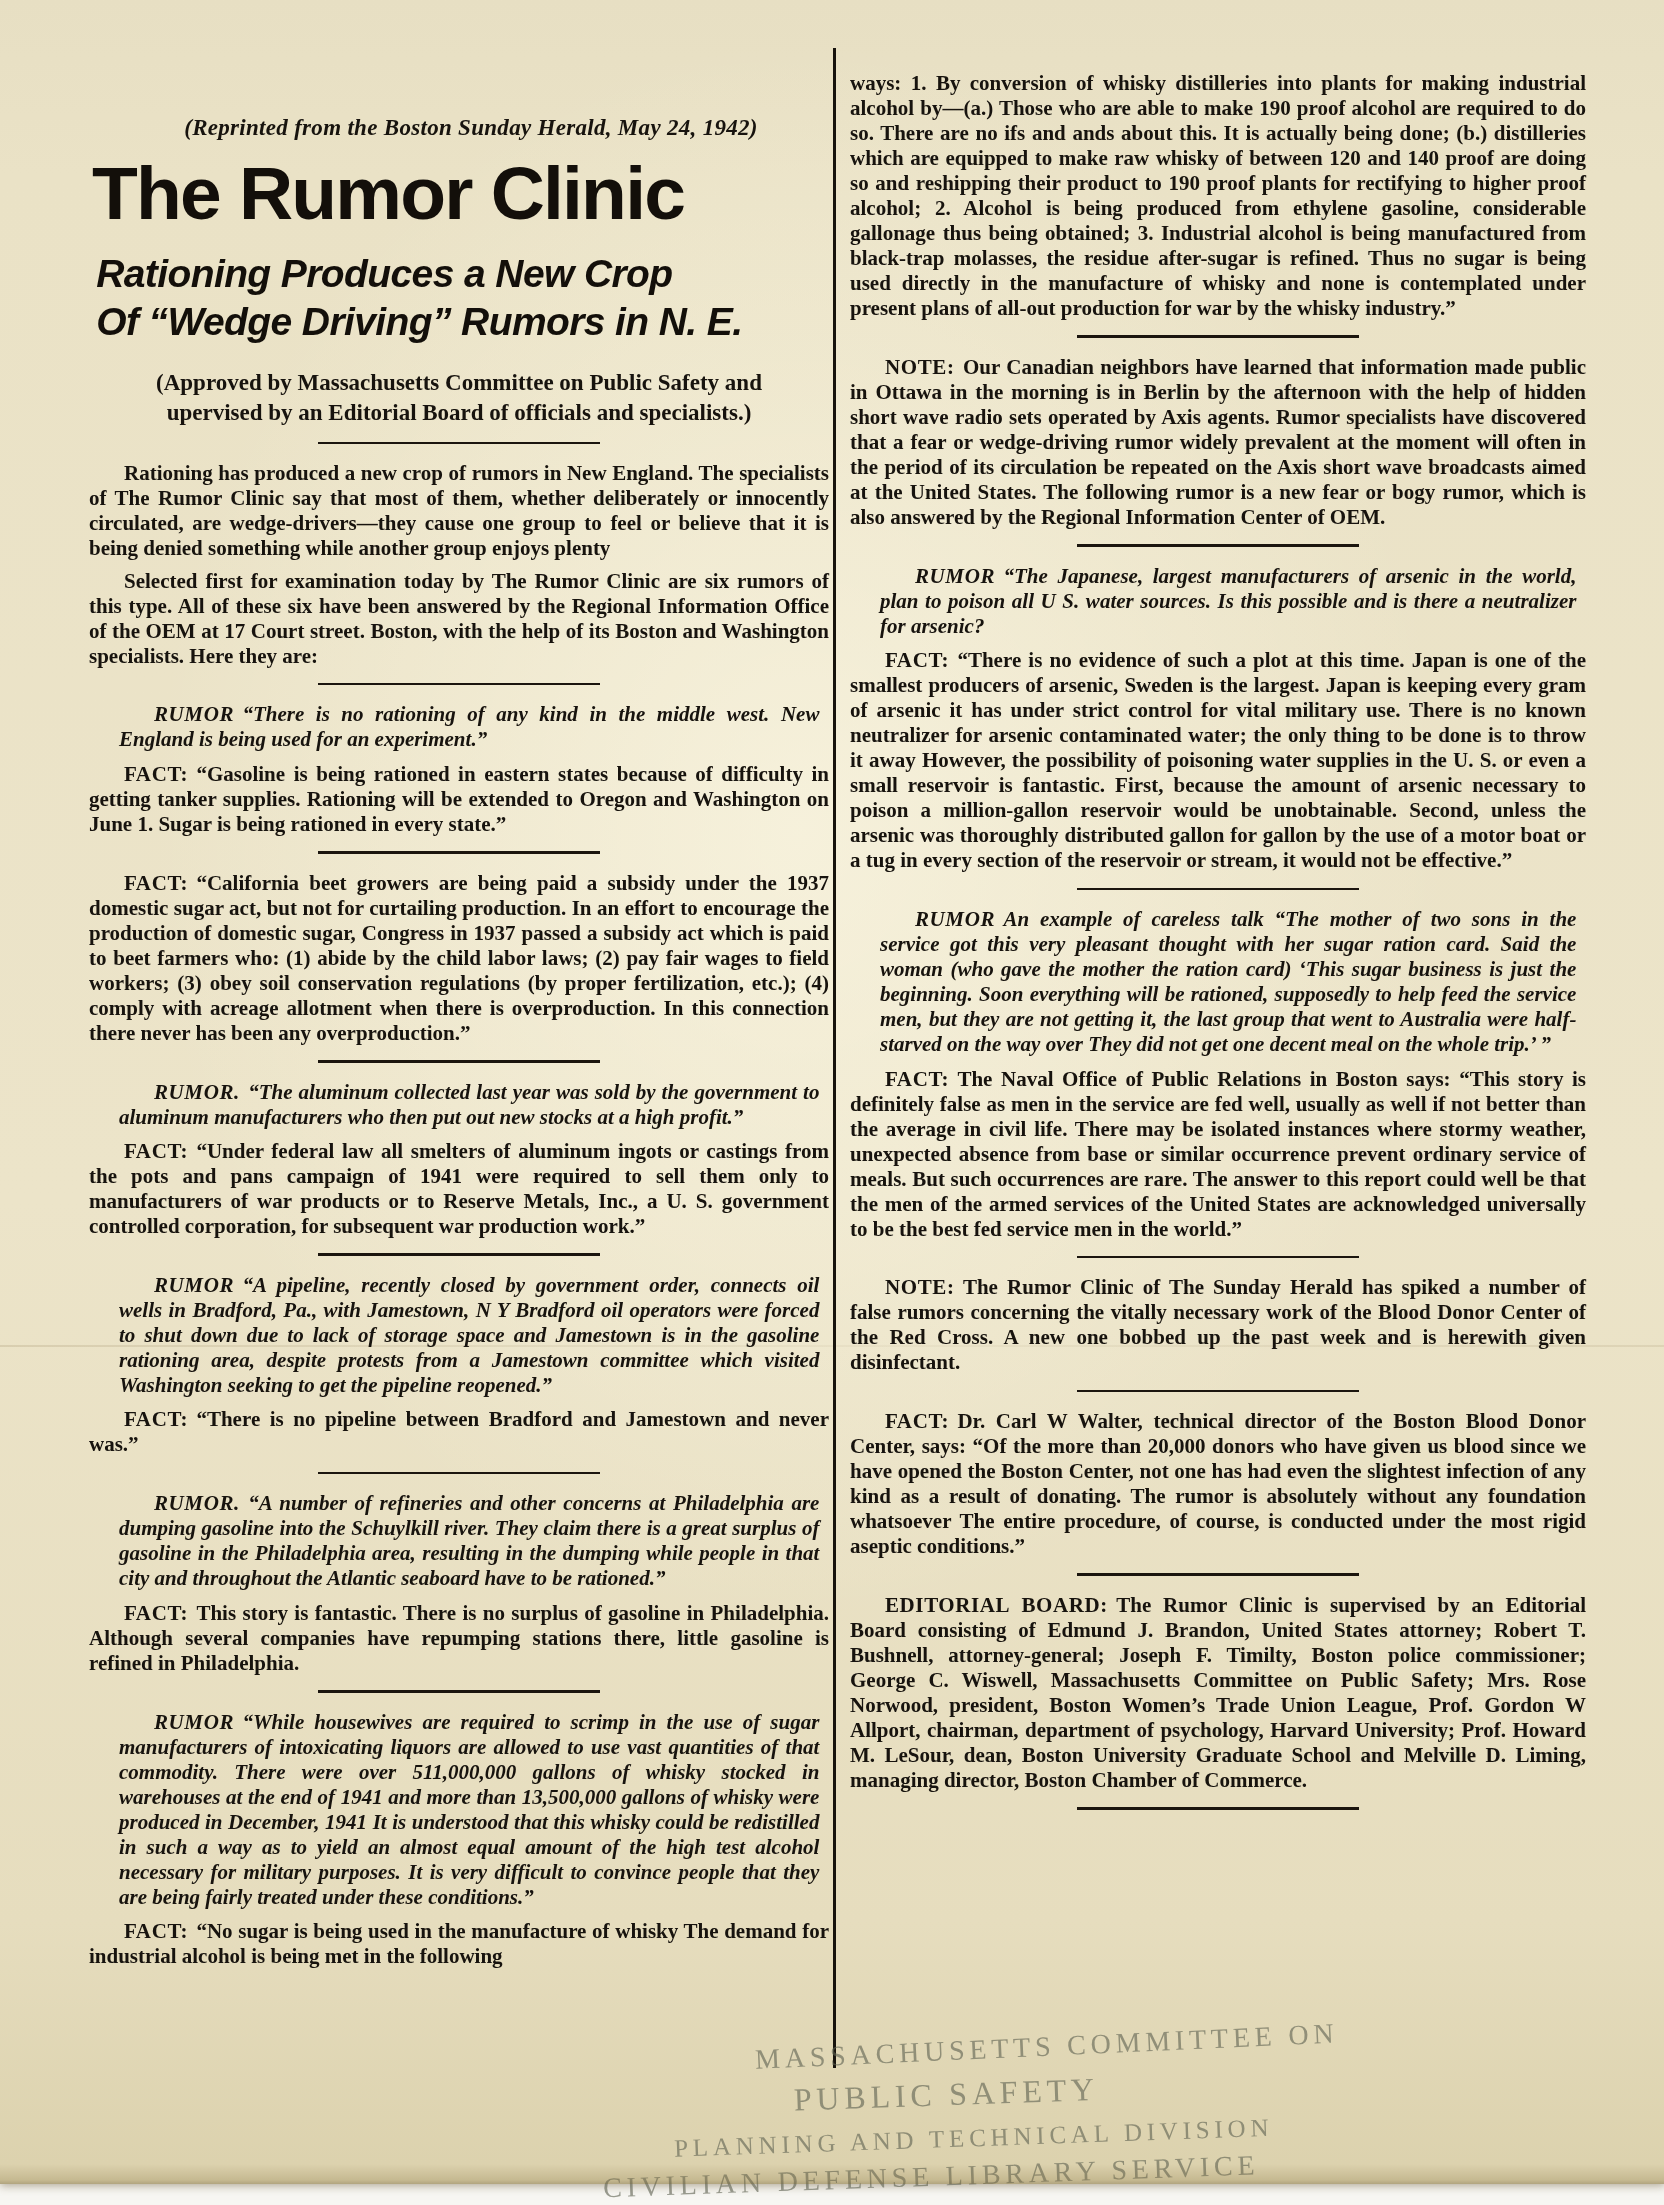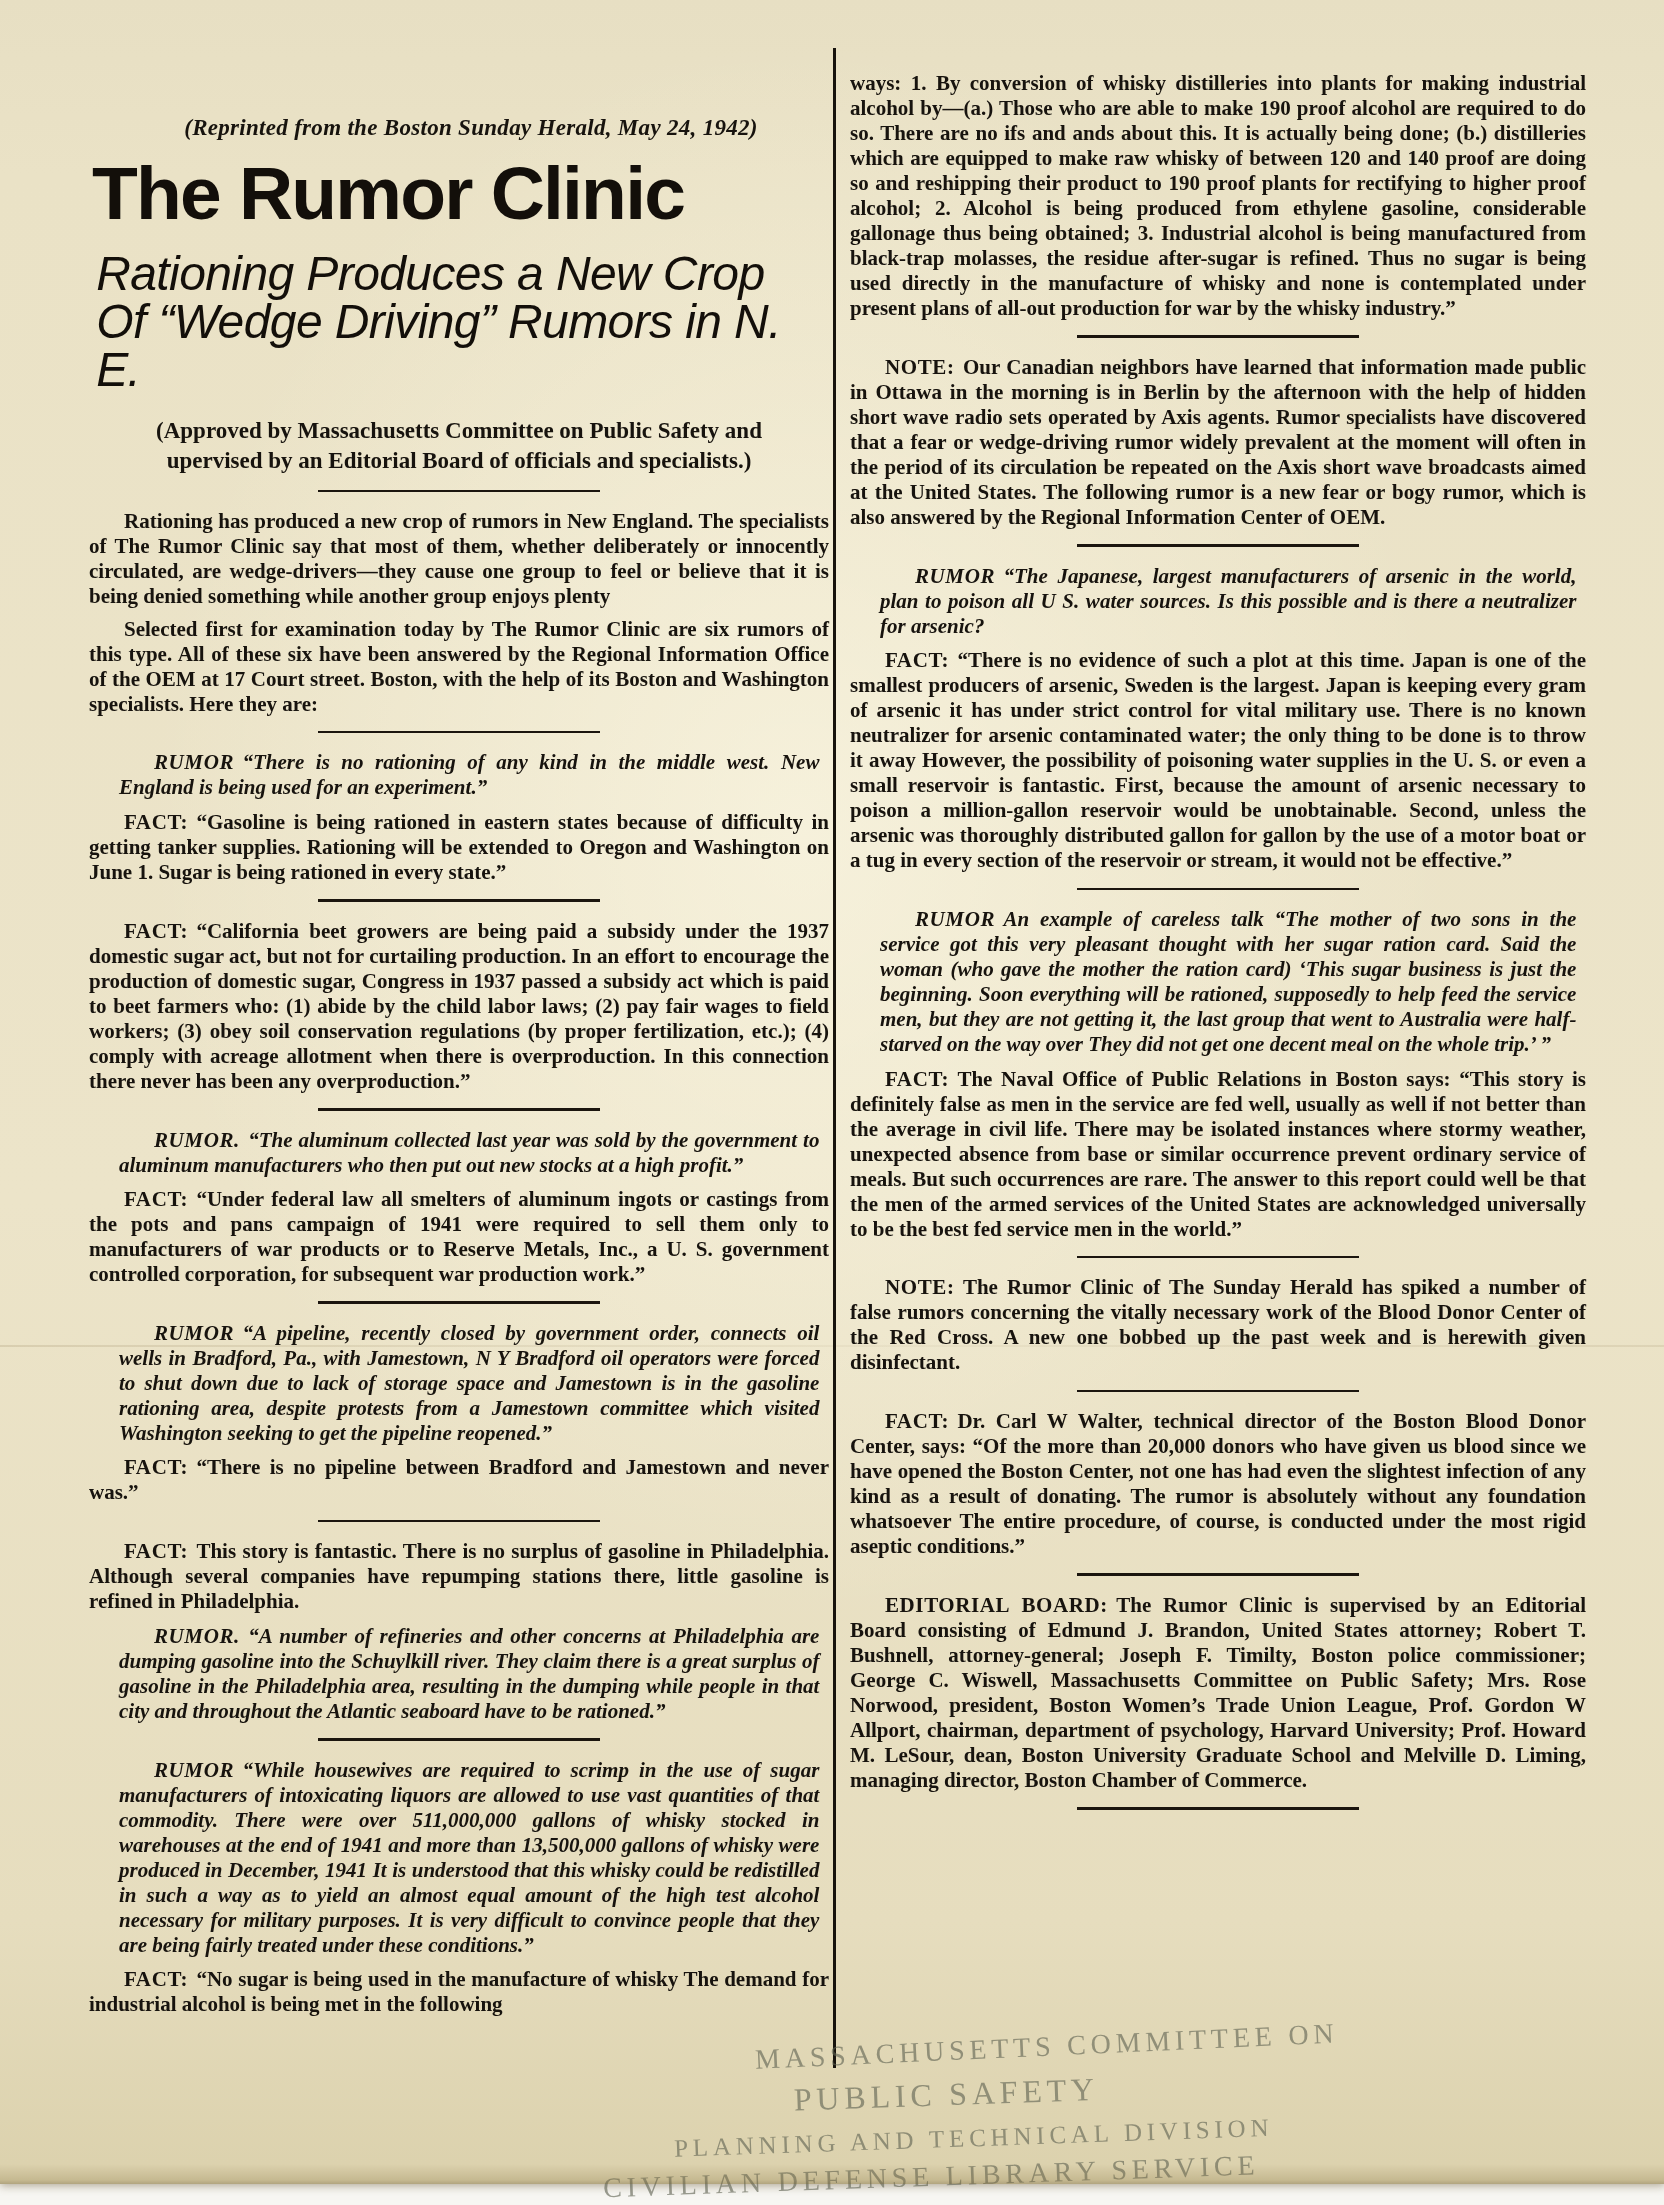--- a/index.html
+++ b/index.html
@@ -46,22 +46,22 @@
     margin: 0 0 12px 24px;
   }
   .title {
     font-family: "Liberation Sans", "DejaVu Sans", sans-serif;
     font-weight: 700; font-size: 75px; line-height: 78px;
     letter-spacing: -1.8px; margin: 0 0 18px 3px;
     color: #130f0a;
   }
   .subtitle {
     font-family: "Liberation Sans", "DejaVu Sans", sans-serif;
-    font-style: italic; font-weight: 400;
-    font-size: 48px; line-height: 48px;
+    font-style: italic; font-weight: 700;
+    font-size: 39px; line-height: 48px;
     margin: 0 0 21.6px 7.2px; letter-spacing: -0.6px;
     color: #130f0a;
   }
   .approval {
     font-weight: 700; font-size: 23px; line-height: 30px;
     text-align: center; margin: 0 0 6px 0;
   }
   .block {
     font-size: 21px; line-height: 25px;
     text-align: justify;
@@ -122,22 +122,22 @@
         <p class="block fact"><span class="label">FACT:</span><span>“Gasoline is being rationed in eastern states because of difficulty in getting tanker supplies.  Rationing will be extended to Oregon and Washington on June 1.  Sugar is being rationed in every state.”</span></p>
         <div class="divider"></div>
         <p class="block fact"><span class="label">FACT:</span><span>“California beet growers are being paid a subsidy under the 1937 domestic sugar act, but not for curtailing production. In an effort to encourage the production of domestic sugar, Congress in 1937 passed a subsidy act which is paid to beet farmers who: (1) abide by the child labor laws; (2) pay fair wages to field workers; (3) obey soil conservation regulations (by proper fertilization, etc.); (4) comply with acreage allotment when there is overproduction.  In this connection there never has been any overproduction.”</span></p>
         <div class="divider"></div>
         <p class="block rumor"><span class="label">RUMOR.</span><span>“The aluminum collected last year was sold by the government to aluminum manufacturers who then put out new stocks at a high profit.”</span></p>
         <p class="block fact"><span class="label">FACT:</span><span>“Under federal law all smelters of aluminum ingots or castings from the pots and pans campaign of 1941 were required to sell them only to manufacturers of war products or to Reserve Metals, Inc., a U. S. government controlled corporation, for subsequent war production work.”</span></p>
         <div class="divider"></div>
         <p class="block rumor"><span class="label">RUMOR</span><span>“A pipeline, recently closed by government order, connects oil wells in Bradford, Pa., with Jamestown, N Y  Bradford oil operators were forced to shut down due to lack of storage space and Jamestown is in the gasoline rationing area, despite protests from a Jamestown committee which visited Washington seeking to get the pipeline reopened.”</span></p>
         <p class="block fact"><span class="label">FACT:</span><span>“There is no pipeline between Bradford and Jamestown and never was.”</span></p>
         <div class="divider"></div>
+        <p class="block rumor"><span class="label">RUMOR.</span><span>“A number of refineries and other concerns at Philadelphia are dumping gasoline into the Schuylkill river. They claim there is a great surplus of gasoline in the Philadelphia area, resulting in the dumping while people in that city and throughout the Atlantic seaboard have to be rationed.”</span></p>
         <p class="block fact"><span class="label">FACT:</span><span>This story is fantastic.  There is no surplus of gasoline in Philadelphia.  Although several companies have repumping stations there, little gasoline is refined in Philadelphia.</span></p>
-        <p class="block rumor"><span class="label">RUMOR.</span><span>“A number of refineries and other concerns at Philadelphia are dumping gasoline into the Schuylkill river. They claim there is a great surplus of gasoline in the Philadelphia area, resulting in the dumping while people in that city and throughout the Atlantic seaboard have to be rationed.”</span></p>
         <div class="divider"></div>
         <p class="block rumor"><span class="label">RUMOR</span><span>“While housewives are required to scrimp in the use of sugar manufacturers of intoxicating liquors are allowed to use vast quantities of that commodity.  There were over 511,000,000 gallons of whisky stocked in warehouses at the end of 1941 and more than 13,500,000 gallons of whisky were produced in December, 1941  It is understood that this whisky could be redistilled in such a way as to yield an almost equal amount of the high test alcohol necessary for military purposes.  It is very difficult to convince people that they are being fairly treated under these conditions.”</span></p>
         <p class="block fact"><span class="label">FACT:</span><span>“No sugar is being used in the manufacture of whisky The demand for industrial alcohol is being met in the following</span></p>
       </div>
   </div>
 
   <div class="column-rule"></div>
 
   <div class="col-right">
     <div>

